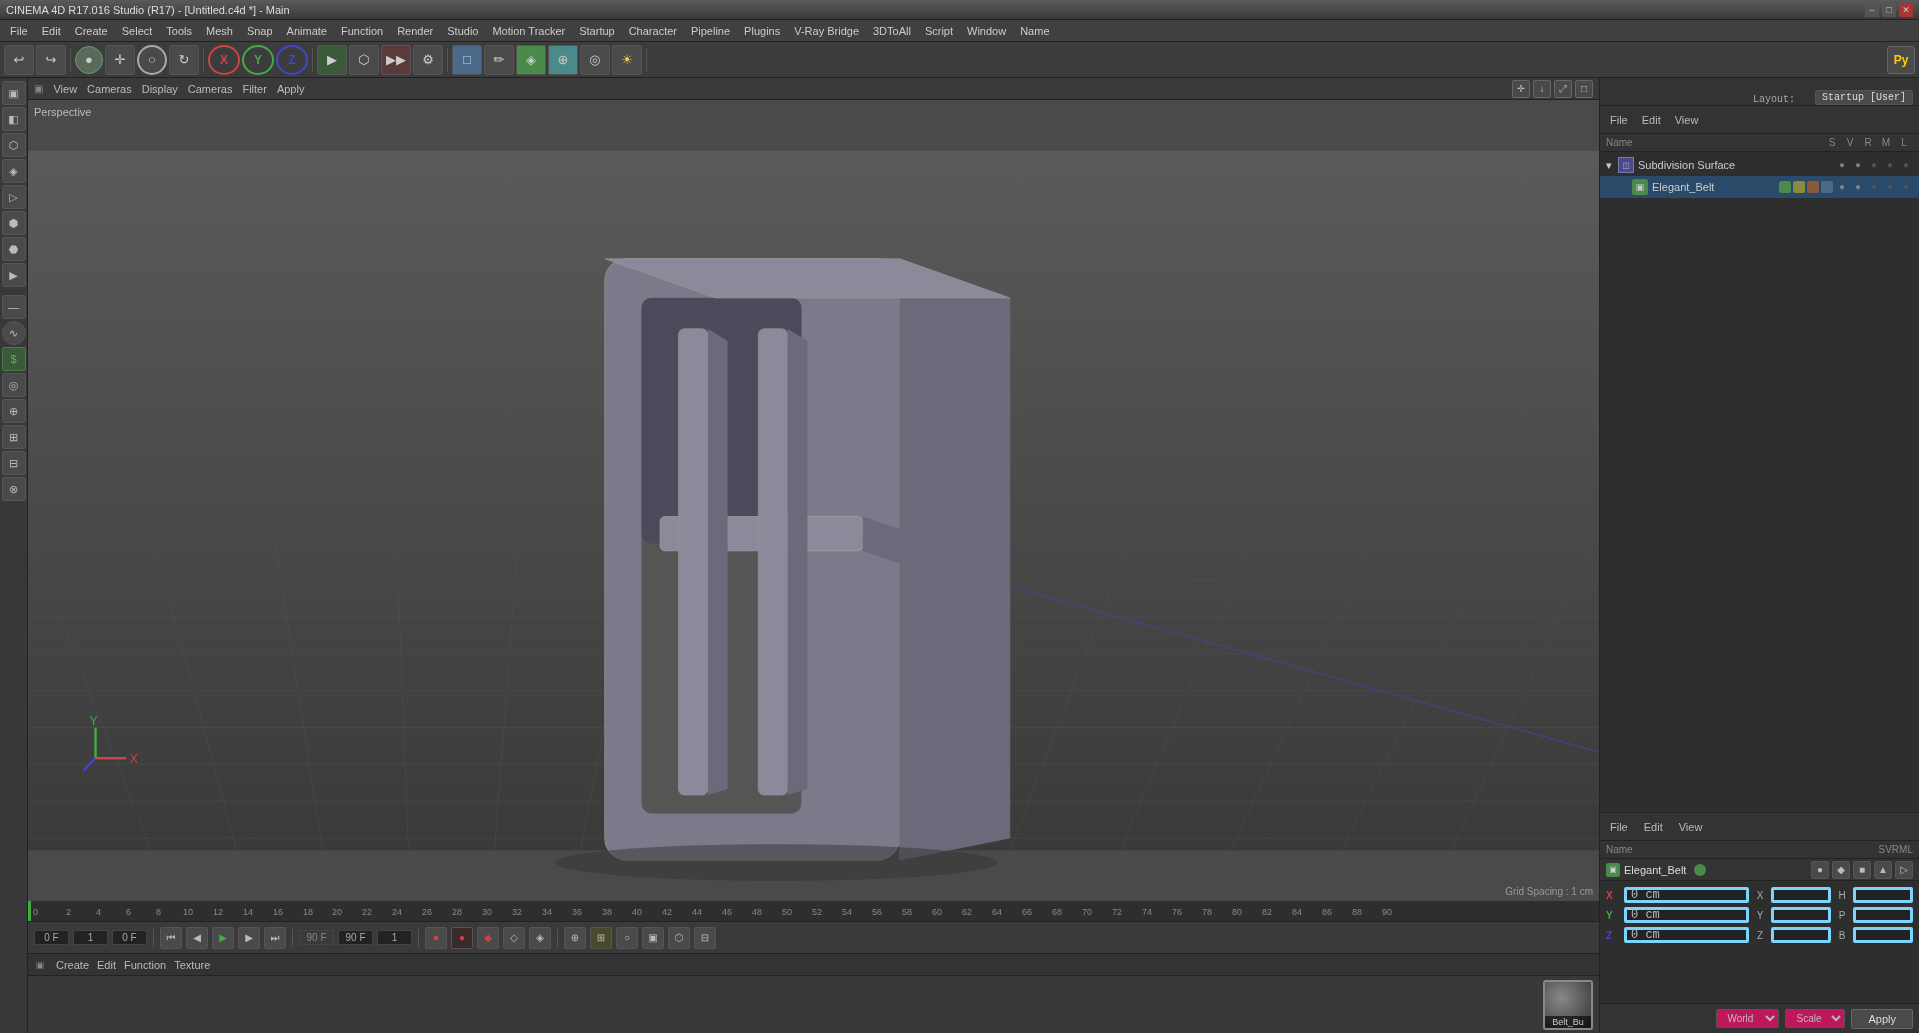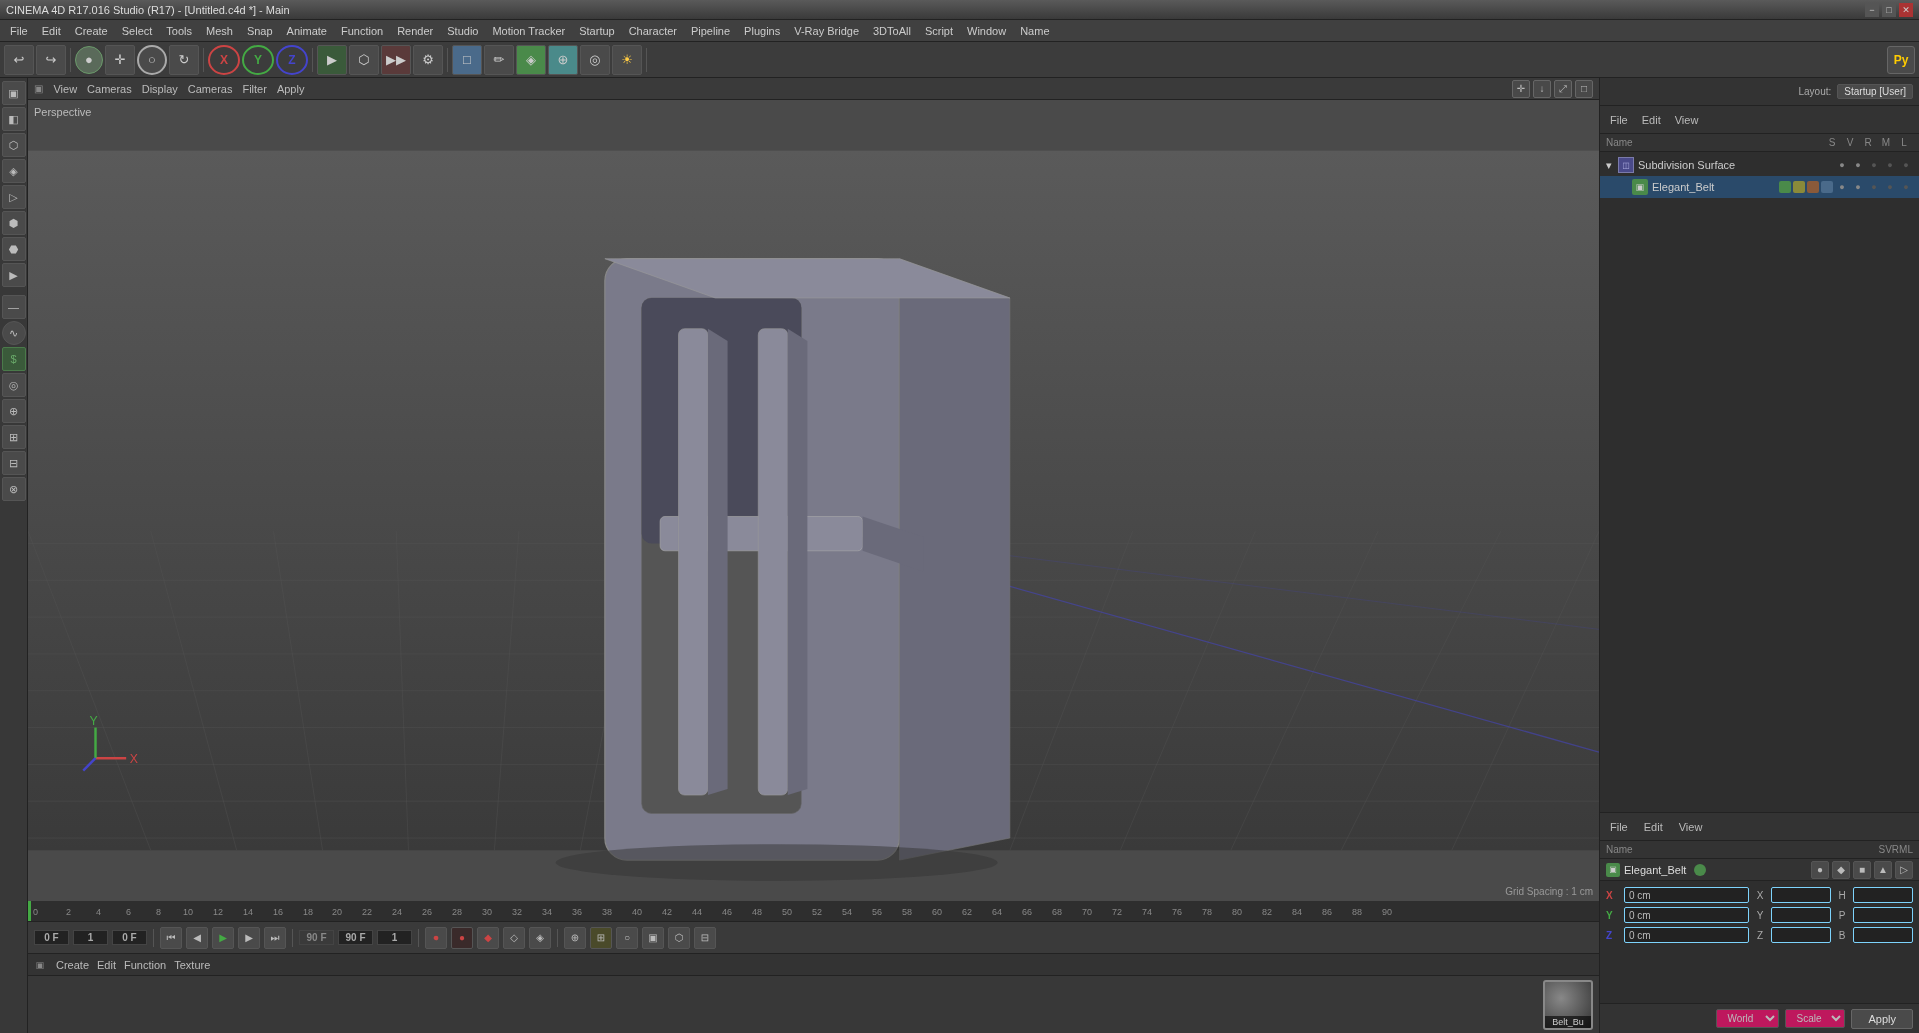--- a/index.html
+++ b/index.html
@@ -225,21 +225,20 @@
       border-radius: 2px;
     }
     .tl-frame-display {
       background: #222;
       border: 1px solid #444;
       padding: 1px 4px;
       font-size: 10px;
       color: #aaa;
       min-width: 35px;
       text-align: center;
-      font-weight: bold;
     }
     .tl-separator { width: 1px; height: 18px; background: #555; margin: 0 2px; }
 
     
     #material-panel {
       height: 80px;
       background: #383838;
       border-top: 1px solid #222;
       display: flex;
       align-items: stretch;
@@ -296,25 +295,26 @@
       border-left: 1px solid #222;
       display: flex;
       flex-direction: column;
     }
 
     
     #right-top {
       height: 28px;
       background: #333;
       display: flex;
-      align-items: center;
+      align-items: flex-end;
       justify-content: flex-end;
       padding: 0 6px;
       border-bottom: 1px solid #222;
-      gap: 6px;
+      gap: 20px;
+      font-family: Liberation Mono, monospace;
     }
     .layout-label {
       font-size: 10px;
       color: #aaa;
     }
     .layout-value {
       font-size: 10px;
       color: #ddd;
       background: #4a4a4a;
       border: 1px solid #555;
@@ -432,27 +432,28 @@
     }
     .am-label {
       font-size: 10px;
       color: #aaa;
       width: 60px;
     }
     .am-field {
       flex: 1;
       height: 16px;
       background: #222;
-      border: 1px solid #7dd3fc;
+      border: 3px solid #7dd3fc;
       border-radius: 2px;
       padding: 0 4px;
-      font-size: 10px;
+      font-size: 12px;
       color: #bbb;
       display: flex;
       align-items: center;
+      font-family: Liberation Mono, monospace;
     }
     #am-bottom {
       height: 30px;
       background: #333;
       display: flex;
       align-items: center;
       padding: 0 6px;
       gap: 6px;
       border-top: 1px solid #222;
       justify-content: flex-end;

